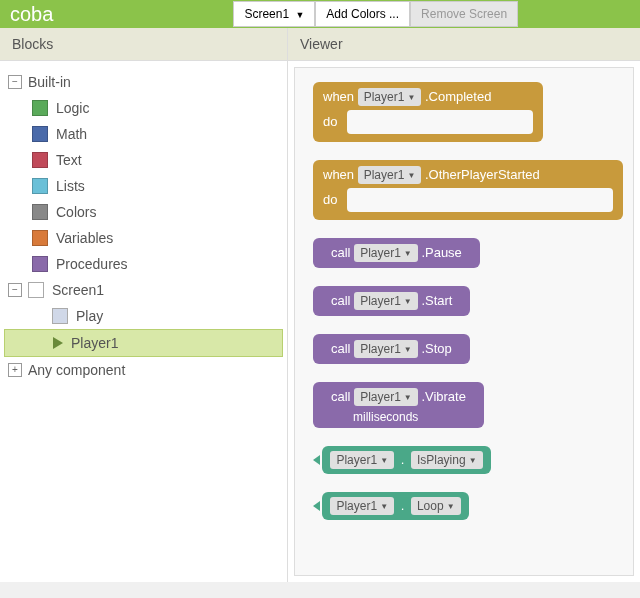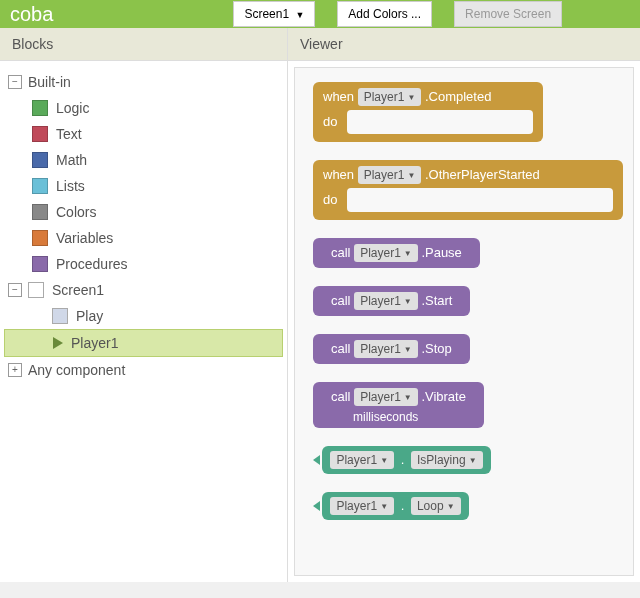--- a/index.html
+++ b/index.html
@@ -11,21 +11,21 @@
     display: flex;
     align-items: center;
     padding: 5px 10px;
   }
   .title { color: #fff; font-size: 20px; margin-right: 180px; }
   .header-btn {
     background: #fff;
     border: 1px solid #ccc;
     padding: 5px 10px;
     font-size: 12px;
-    margin-right: 22px;
+    margin-right: 0;
     cursor: pointer;
   }
   .header-btn.disabled { background: #e6e6e6; color: #999; }
 
   .main { display: flex; height: 554px; }
 
   .sidebar {
     width: 295px;
     background: #fff;
     border-right: 1px solid #ddd;
@@ -167,26 +167,26 @@
       <div class="tree-row">
         <span class="tree-toggle">−</span>
         <span>Built-in</span>
       </div>
 
       <div class="tree-row tree-indent-1">
         <span class="swatch" style="background:#5aaa5a"></span>
         <span>Logic</span>
       </div>
       <div class="tree-row tree-indent-1">
+        <span class="swatch" style="background:#4a6aaa"></span>
+        <span>Math</span>
+      </div>
+      <div class="tree-row tree-indent-1">
         <span class="swatch" style="background:#c04a5a"></span>
         <span>Text</span>
-      </div>
-      <div class="tree-row tree-indent-1">
-        <span class="swatch" style="background:#4a6aaa"></span>
-        <span>Math</span>
       </div>
       <div class="tree-row tree-indent-1">
         <span class="swatch" style="background:#6ac0d8"></span>
         <span>Lists</span>
       </div>
       <div class="tree-row tree-indent-1">
         <span class="swatch" style="background:#888888"></span>
         <span>Colors</span>
       </div>
       <div class="tree-row tree-indent-1">

